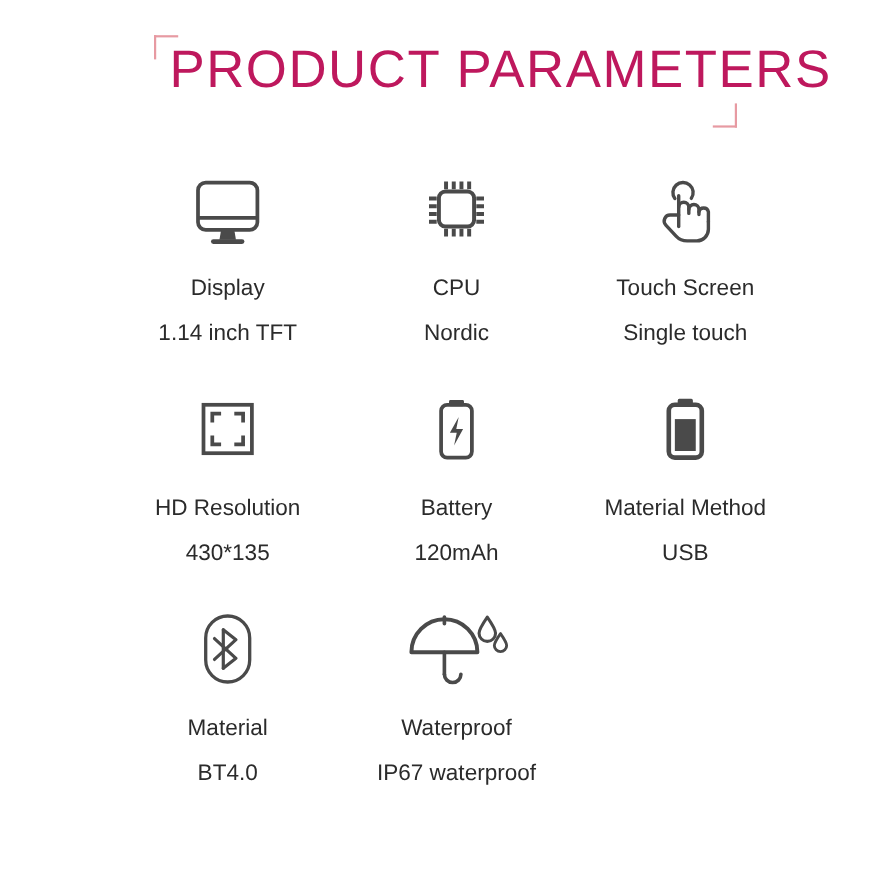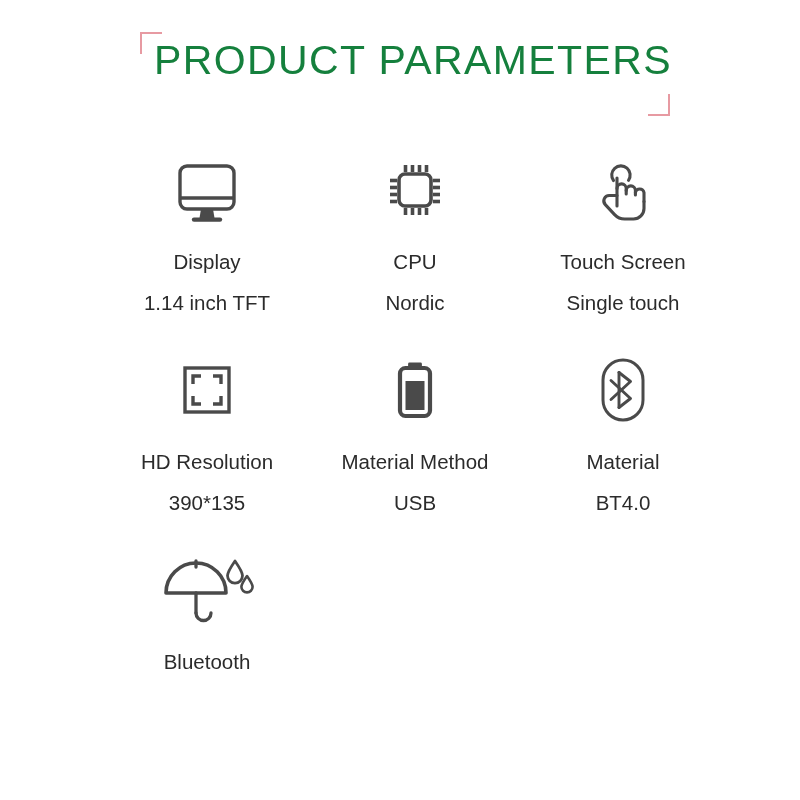--- a/index.html
+++ b/index.html
@@ -21,23 +21,23 @@
     position: absolute;
     left: 140px;
     top: 32px;
     width: 530px;
     height: 84px;
   }
   #page-title {
     position: absolute;
     left: 14px;
     top: 6px;
-    font-size: 41px;
+    font-size: 48px;
     letter-spacing: 1.4px;
-    color: #15803d;
+    color: #be185d;
     font-weight: 400;
     white-space: nowrap;
     line-height: 1.1;
   }
   .corner {
     position: absolute;
     width: 22px;
     height: 22px;
     box-sizing: border-box;
   }
@@ -168,23 +168,34 @@
         <rect x="14" y="14" width="44" height="44" stroke-width="3.4"></rect>
         <g stroke-width="3.4" stroke-linecap="butt">
           <path d="M22 30 L22 22 L30 22"></path>
           <path d="M42 22 L50 22 L50 30"></path>
           <path d="M50 42 L50 50 L42 50"></path>
           <path d="M30 50 L22 50 L22 42"></path>
         </g>
       </svg>
     </div>
     <div class="spec-name">HD Resolution</div>
-    <div class="spec-value">390*135</div>
-  </div>
-
+    <div class="spec-value">430*135</div>
+  </div>
+
+  <div class="spec-cell">
+    <div class="icon-wrap">
+      <svg width="72" height="72" viewBox="0 0 72 72" fill="none" stroke="#4a4a4a">
+        <path d="M30.5 11 L41.5 11 L41.5 14 L30.5 14 Z" fill="#4a4a4a" stroke="#4a4a4a" stroke-width="2.6" stroke-linejoin="round"></path>
+        <rect x="22" y="14" width="28" height="48" rx="5.5" ry="5.5" stroke-width="3.4"></rect>
+        <path d="M38 25 L30 39.5 L36.2 39.5 L33.8 51 L42 36 L35.8 36 Z" fill="#4a4a4a" stroke="none"></path>
+      </svg>
+    </div>
+    <div class="spec-name">Battery</div>
+    <div class="spec-value">120mAh</div>
+  </div>
 
   <div class="spec-cell">
     <div class="icon-wrap">
       <svg width="72" height="72" viewBox="0 0 72 72" fill="none" stroke="#4a4a4a">
         <path d="M30.5 10 L41.5 10 L41.5 14 L30.5 14 Z" fill="#4a4a4a" stroke="#4a4a4a" stroke-width="2.8" stroke-linejoin="round"></path>
         <rect x="21" y="14" width="30" height="48" rx="5.5" ry="5.5" stroke-width="4.2"></rect>
         <rect x="26.5" y="27" width="19" height="29" fill="#4a4a4a" stroke="none"></rect>
       </svg>
     </div>
     <div class="spec-name">Material Method</div>
@@ -211,16 +222,17 @@
     <div class="icon-wrap">
       <svg width="98" height="76" viewBox="0 0 98 76" fill="none" stroke="#4a4a4a" stroke-width="3.3" stroke-linecap="round">
         <line x1="38" y1="9" x2="38" y2="15"></line>
         <path d="M8 41 A30 30 0 0 1 68 41 Z" stroke-width="3.6" fill="none" stroke-linejoin="round"></path>
         <line x1="38" y1="41" x2="38" y2="61"></line>
         <path d="M38 61 A7.5 7.5 0 0 0 53 61" stroke-width="3.3" fill="none"></path>
         <path d="M77 9 C71.5 17 69.5 20.5 69.5 23.6 A7.5 7.5 0 0 0 84.5 23.6 C84.5 20.5 82.5 17 77 9 Z" stroke-width="2.8" fill="none" stroke-linejoin="round"></path>
         <path d="M89 24 C84.8 30 83.4 32.6 83.4 34.8 A5.6 5.6 0 0 0 94.6 34.8 C94.6 32.6 93.2 30 89 24 Z" stroke-width="2.6" fill="none" stroke-linejoin="round"></path>
       </svg>
     </div>
-    <div class="spec-name">Bluetooth</div>
+    <div class="spec-name">Waterproof</div>
+    <div class="spec-value">IP67 waterproof</div>
   </div>
 
 </div>
 
 </body></html>

